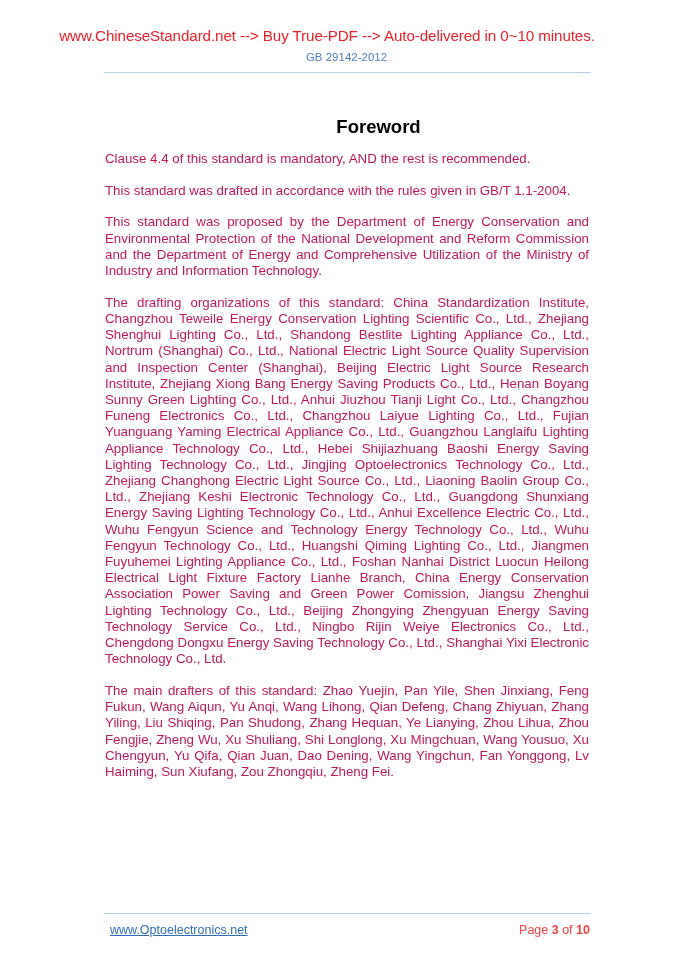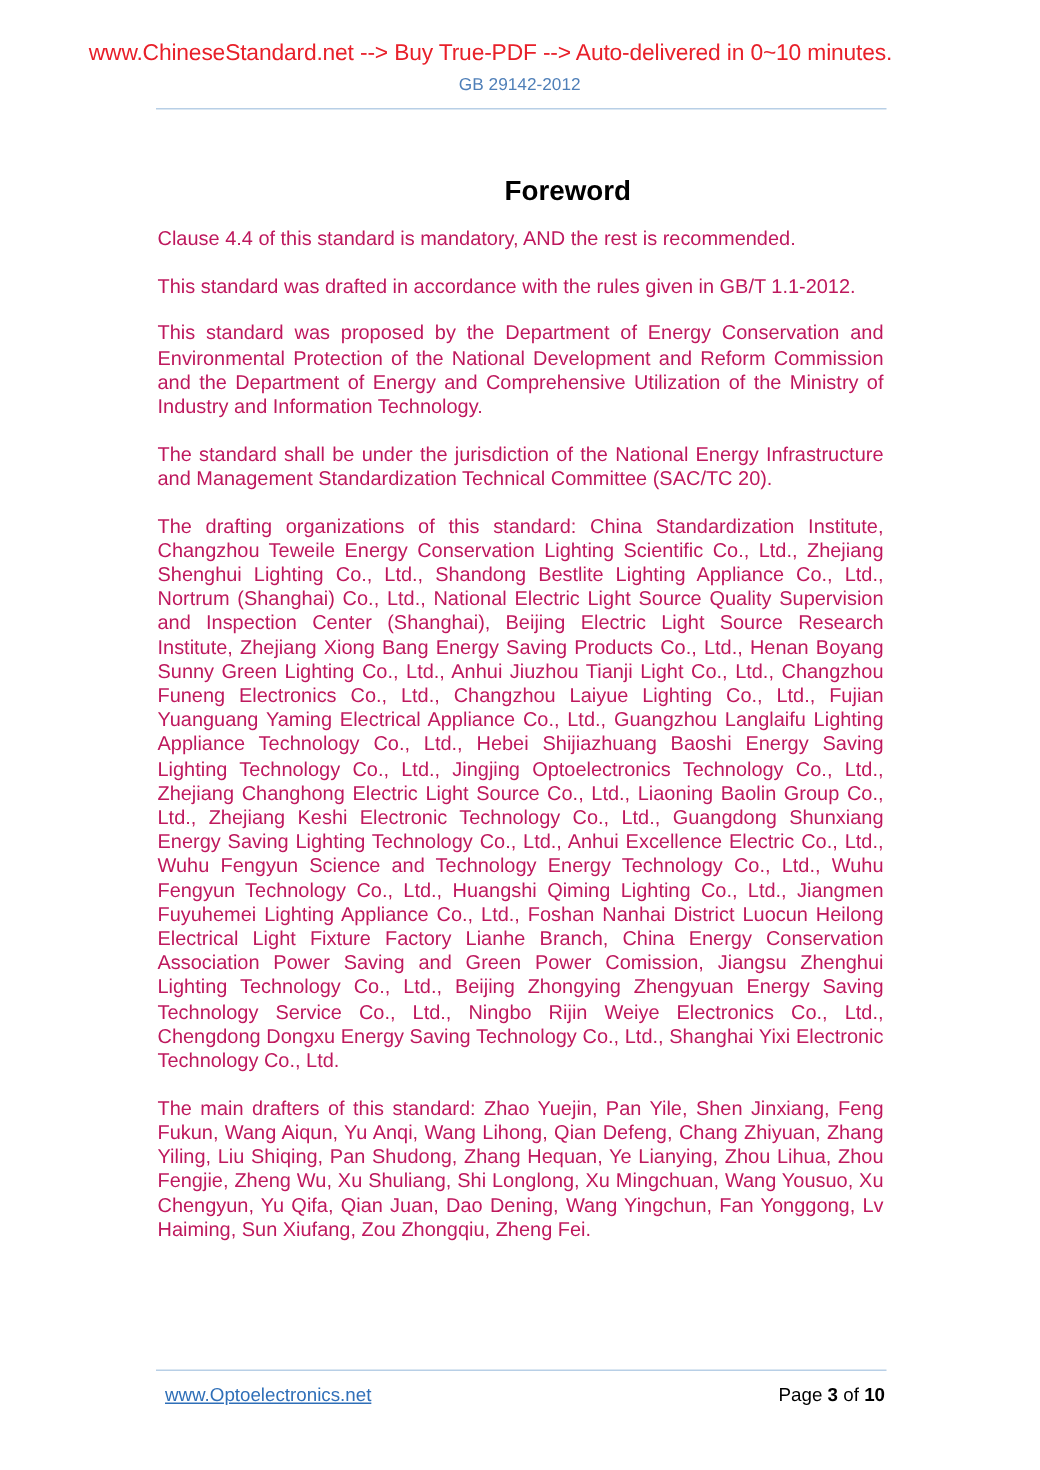--- a/index.html
+++ b/index.html
@@ -81,40 +81,39 @@
       left: 110px;
       font-size: 12.5px;
       color: #2f6fb8;
       text-decoration: underline;
     }
     .footer-page {
       position: absolute;
       top: 923px;
       right: 103px;
       font-size: 12.5px;
-      color: #000000;
+      color: #ef4444;
     }
     .footer-page b {
       font-weight: bold;
     }
   </style>
 </head>
 <body>
 
 <div class="promo-banner">www.ChineseStandard.net --&gt; Buy True-PDF --&gt; Auto-delivered in 0~10 minutes.</div>
 <div class="doc-code">GB 29142-2012</div>
 <div class="header-rule"></div>
 
 <h1 class="title" style="margin:0;">Foreword</h1>
 
 <div class="content">
   <p class="para">Clause 4.4 of this standard is mandatory, AND the rest is recommended.</p>
-  <p class="para">This standard was drafted in accordance with the rules given in GB/T 1.1-2012.</p>
+  <p class="para">This standard was drafted in accordance with the rules given in GB/T 1.1-2004.</p>
   <p class="para">This standard was proposed by the Department of Energy Conservation and Environmental Protection of the National Development and Reform Commission and the Department of Energy and Comprehensive Utilization of the Ministry of Industry and Information Technology.</p>
-  <p class="para">The standard shall be under the jurisdiction of the National Energy Infrastructure and Management Standardization Technical Committee (SAC/TC 20).</p>
   <p class="para">The drafting organizations of this standard: China Standardization Institute, Changzhou Teweile Energy Conservation Lighting Scientific Co., Ltd., Zhejiang Shenghui Lighting Co., Ltd., Shandong Bestlite Lighting Appliance Co., Ltd., Nortrum (Shanghai) Co., Ltd., National Electric Light Source Quality Supervision and Inspection Center (Shanghai), Beijing Electric Light Source Research Institute, Zhejiang Xiong Bang Energy Saving Products Co., Ltd., Henan Boyang Sunny Green Lighting Co., Ltd., Anhui Jiuzhou Tianji Light Co., Ltd., Changzhou Funeng Electronics Co., Ltd., Changzhou Laiyue Lighting Co., Ltd., Fujian Yuanguang Yaming Electrical Appliance Co., Ltd., Guangzhou Langlaifu Lighting Appliance Technology Co., Ltd., Hebei Shijiazhuang Baoshi Energy Saving Lighting Technology Co., Ltd., Jingjing Optoelectronics Technology Co., Ltd., Zhejiang Changhong Electric Light Source Co., Ltd., Liaoning Baolin Group Co., Ltd., Zhejiang Keshi Electronic Technology Co., Ltd., Guangdong Shunxiang Energy Saving Lighting Technology Co., Ltd., Anhui Excellence Electric Co., Ltd., Wuhu Fengyun Science and Technology Energy Technology Co., Ltd., Wuhu Fengyun Technology Co., Ltd., Huangshi Qiming Lighting Co., Ltd., Jiangmen Fuyuhemei Lighting Appliance Co., Ltd., Foshan Nanhai District Luocun Heilong Electrical Light Fixture Factory Lianhe Branch, China Energy Conservation Association Power Saving and Green Power Comission, Jiangsu Zhenghui Lighting Technology Co., Ltd., Beijing Zhongying Zhengyuan Energy Saving Technology Service Co., Ltd., Ningbo Rijin Weiye Electronics Co., Ltd., Chengdong Dongxu Energy Saving Technology Co., Ltd., Shanghai Yixi Electronic Technology Co., Ltd.</p>
   <p class="para">The main drafters of this standard: Zhao Yuejin, Pan Yile, Shen Jinxiang, Feng Fukun, Wang Aiqun, Yu Anqi, Wang Lihong, Qian Defeng, Chang Zhiyuan, Zhang Yiling, Liu Shiqing, Pan Shudong, Zhang Hequan, Ye Lianying, Zhou Lihua, Zhou Fengjie, Zheng Wu, Xu Shuliang, Shi Longlong, Xu Mingchuan, Wang Yousuo, Xu Chengyun, Yu Qifa, Qian Juan, Dao Dening, Wang Yingchun, Fan Yonggong, Lv Haiming, Sun Xiufang, Zou Zhongqiu, Zheng Fei.</p>
 </div>
 
 <div class="footer-rule"></div>
 <a class="footer-link">www.Optoelectronics.net</a>
 <div class="footer-page">
   <span>Page</span>
   <b>3</b>
   <span>of</span>

